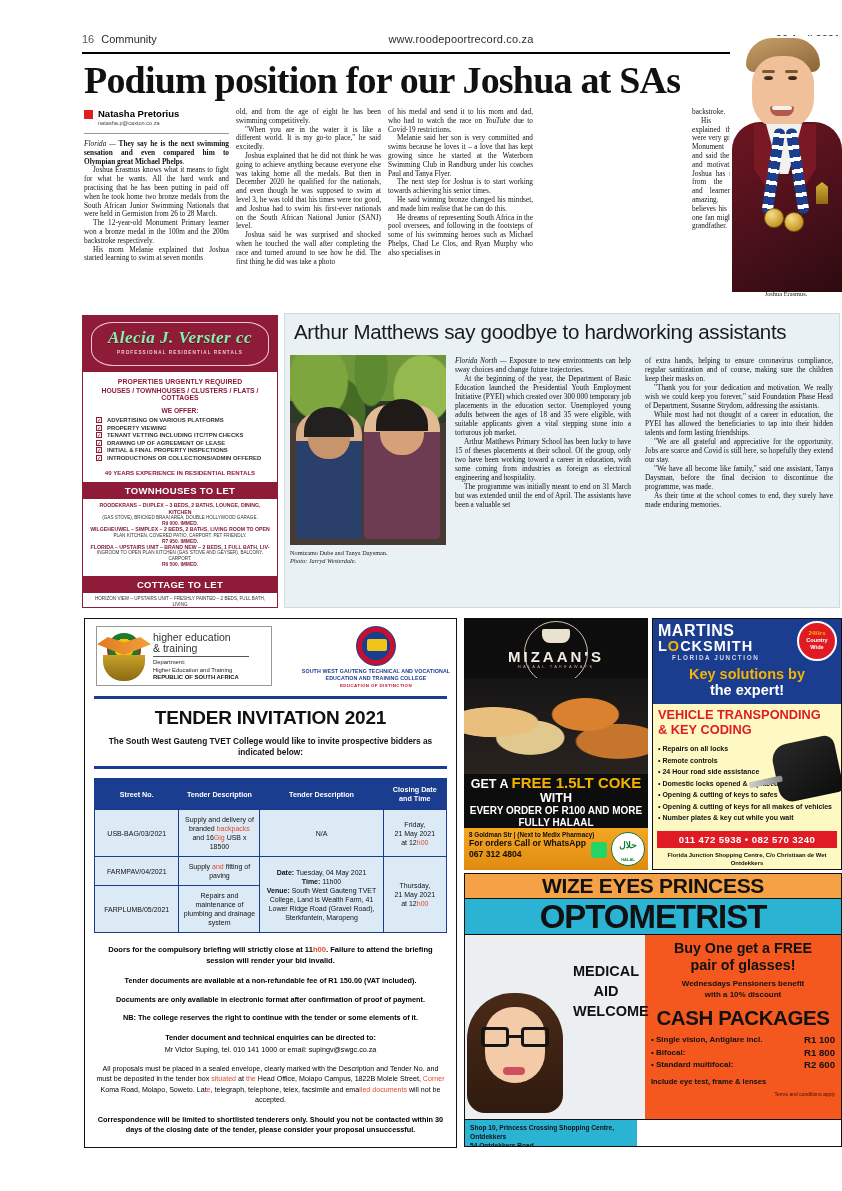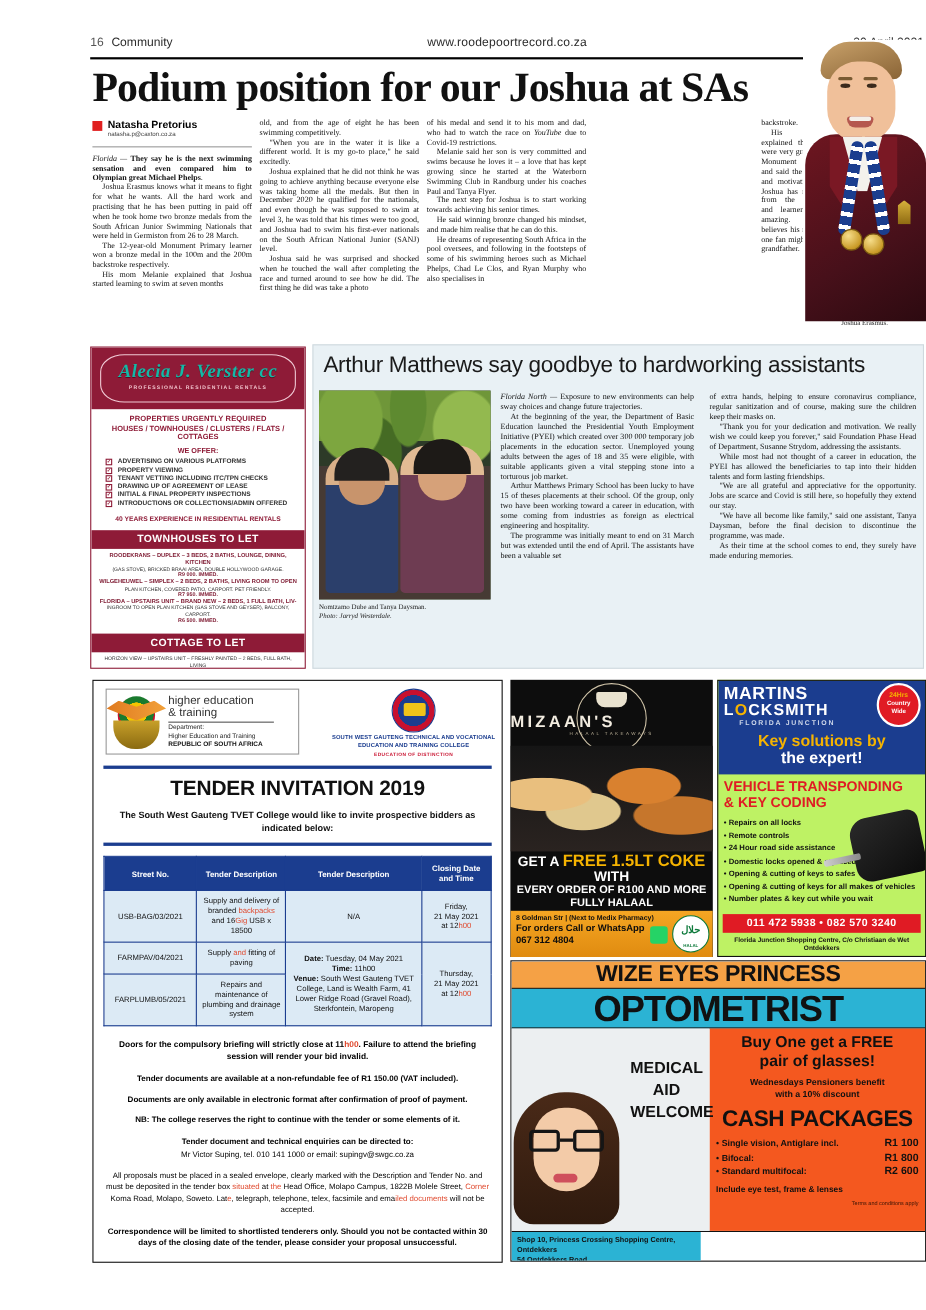--- a/index.html
+++ b/index.html
@@ -84,21 +84,21 @@
      font-family:"Liberation Serif", serif; font-size:6.4px; color:#222; text-align:center;}
 
   
   .ad-alecia { position:absolute; left:42px; top:315px; width:196px; height:293px;
      background:#fff; border:1px solid #8e1b37; overflow:hidden;
      font-family:"Liberation Sans", sans-serif; }
   .av-top { position:relative; height:56px; background:#8e1b37; }
   .av-plaque { position:absolute; left:8px; top:6px; right:8px; height:44px;
      border:1.5px solid #f0c9d4; border-radius:22px/16px; }
   .av-logo { position:absolute; left:0; right:0; top:12px; text-align:center;
-     color:#14b8a6; font-family:"Liberation Serif", serif; font-style:italic;
+     color:#86efac; font-family:"Liberation Serif", serif; font-style:italic;
      font-weight:700; font-size:17px; letter-spacing:0.5px;
      text-shadow:0 1px 0 rgba(0,0,0,.4); }
   .av-sub { position:absolute; left:0; right:0; top:34px; text-align:center;
      color:#f3c6cf; font-size:4.6px; letter-spacing:1.1px; font-weight:700; }
   .av-body { padding:6px 7px 0; text-align:center; }
   .av-h1 { font-size:6.9px; font-weight:700; color:#8e1b37; letter-spacing:.1px; }
   .av-h2 { font-size:6.8px; font-weight:700; color:#8e1b37; margin-top:2px; }
   .av-we { font-size:6.6px; font-weight:700; color:#8e1b37; margin:6px 0 3px; }
   .av-list { text-align:left; padding-left:6px; }
   .av-li { font-size:5.9px; font-weight:700; color:#333; margin-bottom:1.6px; white-space:nowrap;}
@@ -193,21 +193,21 @@
   .t-note7 { text-align:center; font-size:7.3px; font-weight:700; margin-top:9px; line-height:10.5px;}
 
   
   .mizaan { position:absolute; left:424px; top:618px; width:184px; height:252px;
      background:#0d0d0d; overflow:hidden; font-family:"Liberation Sans", sans-serif; }
   .mz-logo { position:relative; height:60px; }
   .mz-circ { position:absolute; left:50%; top:3px; margin-left:-32px; width:64px; height:64px;
      border:1px solid #cfc3a8; border-radius:50%; }
   .mz-cup { position:absolute; left:50%; top:11px; margin-left:-14px; width:28px; height:14px;
      background:#e9e2cf; border-radius:2px 2px 8px 8px; }
-  .mz-name { position:absolute; left:0; right:0; top:30px; color:#f2ece0;
+  .mz-name { position:absolute; left:0; right:0; top:30px; text-align:center; color:#f2ece0;
      font-size:15px; font-weight:700; letter-spacing:3px; }
   .mz-tag { position:absolute; left:0; right:0; top:46px; text-align:center; color:#b9ae96;
      font-size:4.1px; letter-spacing:2.2px; }
   .mz-food { position:absolute; left:0; top:60px; width:184px; height:96px;
      background:
        radial-gradient(ellipse at 16% 46%, #e9bf7e 0 20%, transparent 21%),
        radial-gradient(ellipse at 36% 62%, #e0c88e 0 20%, transparent 21%),
        radial-gradient(ellipse at 66% 38%, #d9812f 0 19%, transparent 20%),
        radial-gradient(ellipse at 84% 66%, #c6762c 0 19%, transparent 20%),
        linear-gradient(180deg,#151515,#2a2320); }
@@ -223,21 +223,21 @@
   .mz-f2 { font-size:8.6px; font-weight:700; color:#0d0d0d; line-height:10.5px; }
   .mz-f3 { font-size:8.6px; font-weight:700; color:#0d0d0d; }
   .mz-halal { position:absolute; right:3px; top:4px; width:34px; height:34px; border-radius:50%;
      background:#fff; border:1.5px solid #0e7a3c; color:#0e7a3c; font-size:4px;
      display:flex; align-items:flex-end; justify-content:center; padding-bottom:3px; font-weight:700;}
   .mz-halal:before { content:"حلال"; position:absolute; top:7px; left:0; right:0; text-align:center; font-size:9px;}
   .mz-wa { position:absolute; right:41px; top:14px; width:16px; height:16px; background:#25d366; border-radius:3px; }
 
   
   .martins { position:absolute; left:612px; top:618px; width:190px; height:252px;
-     background:#bef264; border:1px solid #111; overflow:hidden;
+     background:#fef9c3; border:1px solid #111; overflow:hidden;
      font-family:"Liberation Sans", sans-serif; }
   .mt-top { background:#1b3d8f; padding:4px 5px 6px; position:relative; }
   .mt-n1 { color:#fff; font-size:16px; font-weight:700; letter-spacing:.5px; line-height:16px; }
   .mt-n2 { color:#fff; font-size:14.5px; font-weight:700; letter-spacing:1px; line-height:15px; }
   .mt-n2 .o { color:#f5b301; }
   .mt-n3 { color:#cfd8ea; font-size:6.3px; font-weight:700; letter-spacing:1.6px; margin-left:14px;}
   .mt-badge { position:absolute; right:4px; top:2px; width:40px; height:40px; border-radius:50%;
      background:#e01b24; border:2px solid #fff; color:#fff; font-size:5.6px; font-weight:700;
      text-align:center; line-height:7.6px; padding-top:6px; }
   .mt-badge .b1 { color:#f5b301; font-size:6.2px; }
@@ -453,21 +453,21 @@
         </div>
       </div>
       <div class="t-swgc">
         <div class="t-swgc-seal"></div>
         <div class="t-swgc-n1">SOUTH WEST GAUTENG TECHNICAL AND VOCATIONAL</div>
         <div class="t-swgc-n1">EDUCATION AND TRAINING COLLEGE</div>
         <div class="t-swgc-n2">EDUCATION OF DISTINCTION</div>
       </div>
     </div>
     <div class="t-bar"></div>
-    <div class="t-title">TENDER INVITATION 2019</div>
+    <div class="t-title">TENDER INVITATION 2021</div>
     <div class="t-sub">The South West Gauteng TVET College would like to invite prospective bidders as indicated below:</div>
     <div class="t-bar2"></div>
 
     <table class="t-tbl">
       <thead>
         <tr>
           <th style="width:24%">Street No.</th>
           <th style="width:23%">Tender Description</th>
           <th style="width:35%">Tender Description</th>
           <th style="width:18%">Closing Date and Time</th>

